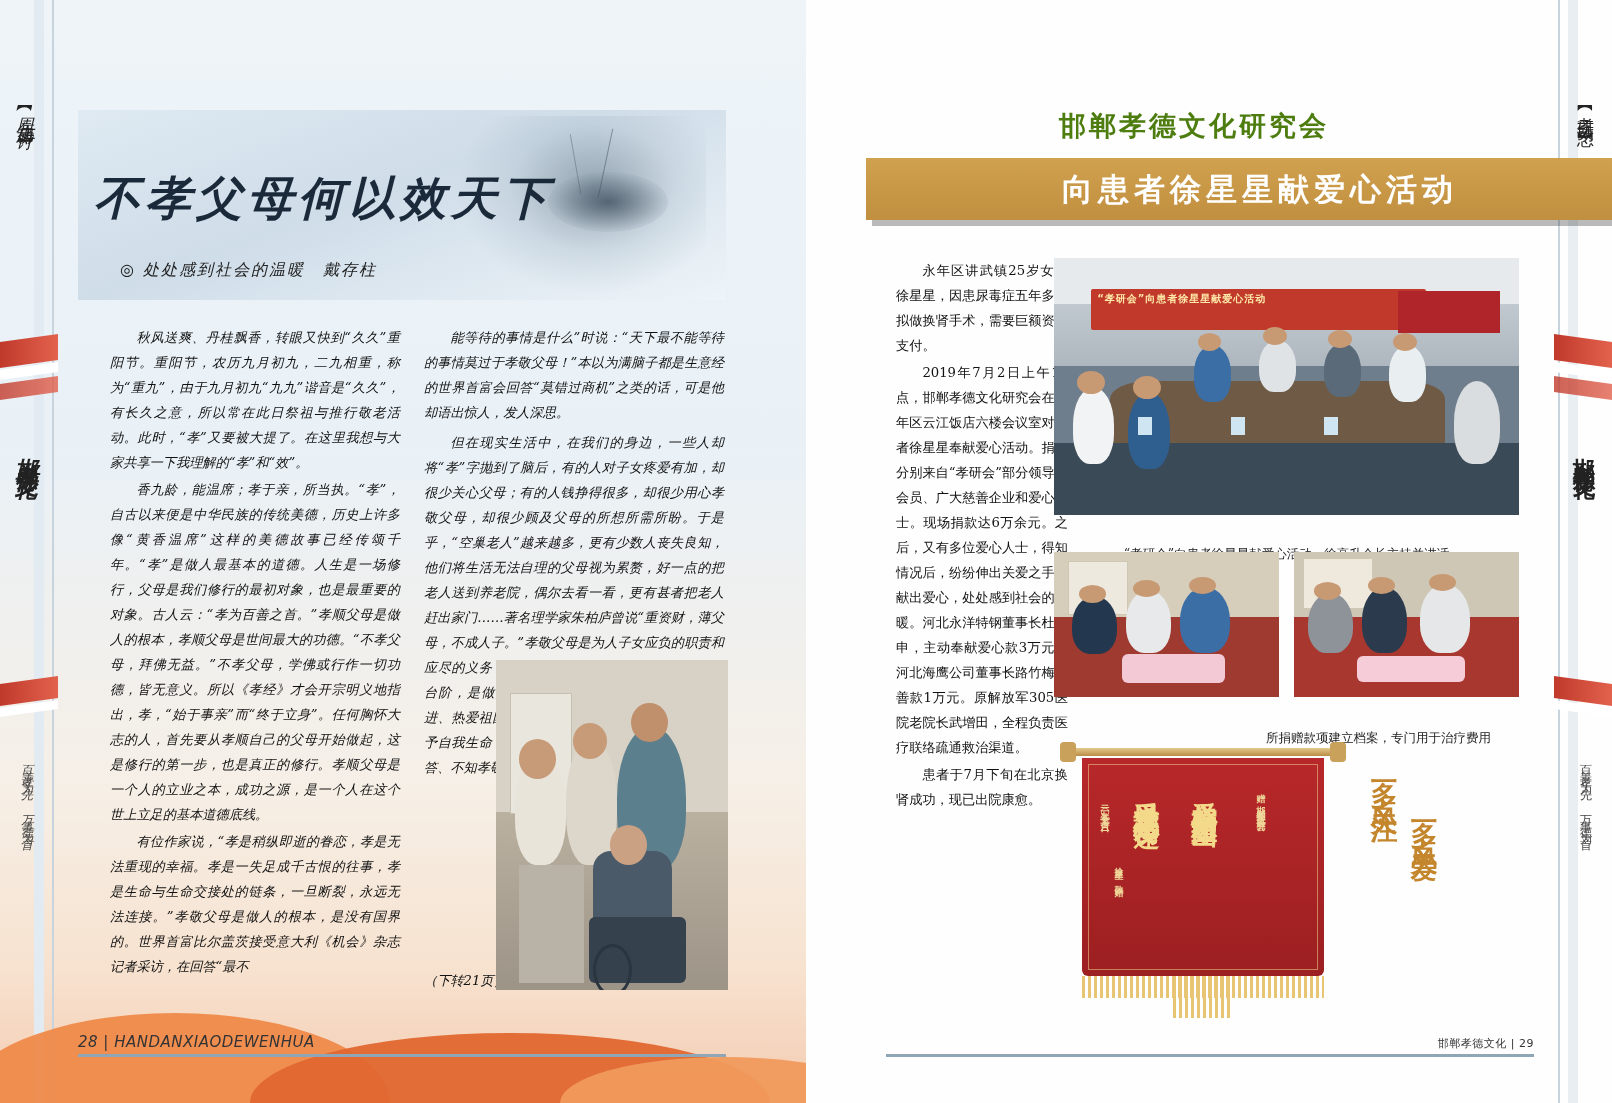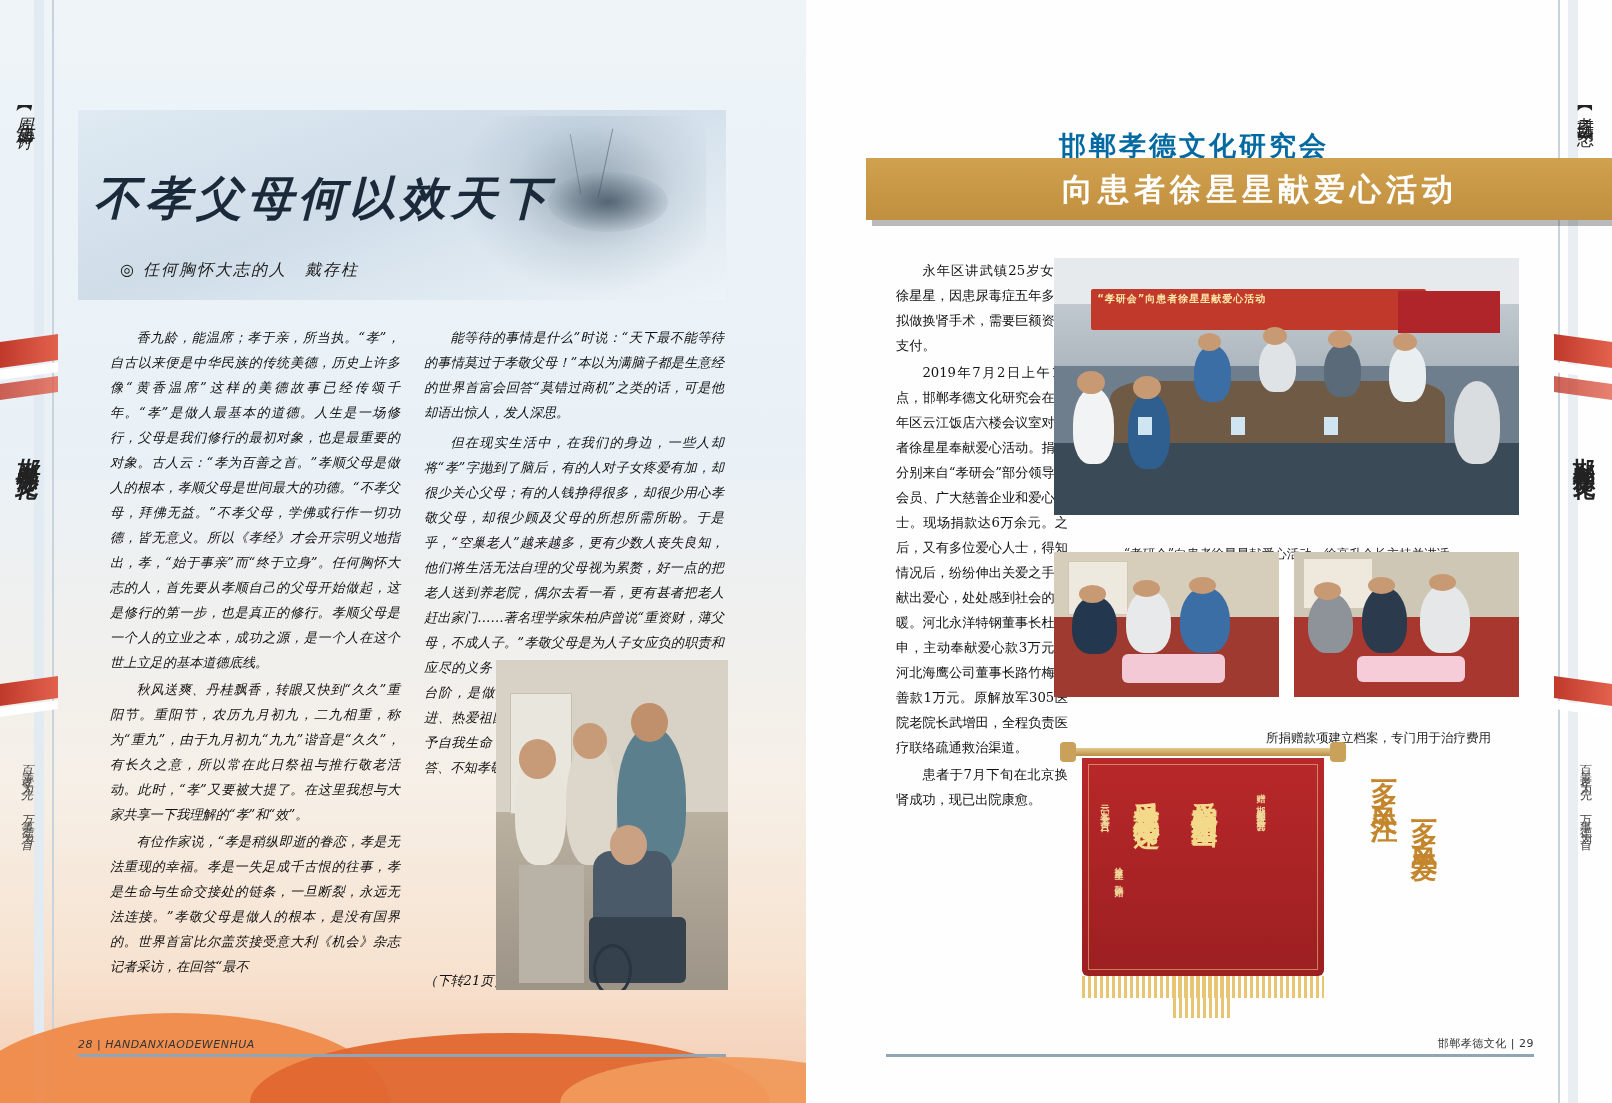--- a/index.html
+++ b/index.html
@@ -41,27 +41,27 @@
 
   
   .col{position:absolute;font-family:"DejaVu Serif","Liberation Serif",serif;font-size:13.2px;
     line-height:25px;color:#111;text-align:justify;}
   .col p{margin:0 0 2px 0;text-indent:2em;}
 
   
   .photo{position:absolute;overflow:hidden;background:#b9b0a2;}
 
   
-  .lfooter{position:absolute;left:78px;bottom:52px;font-size:11px;color:#333;letter-spacing:.5px;}
+  .lfooter{position:absolute;left:78px;bottom:52px;font-size:15px;color:#333;letter-spacing:.5px;}
   .rfooter{position:absolute;right:78px;bottom:52px;font-size:11px;color:#333;letter-spacing:.5px;}
   .footbar{position:absolute;height:22px;background:linear-gradient(90deg,#9fb8c9,#cfe0ea);}
 
   
-  .rtitle{position:absolute;left:0;right:0;text-align:center;font-size:27px;font-weight:bold;color:#0369a1;
-    font-family:"DejaVu Serif","Liberation Serif",serif;letter-spacing:3px;margin-top:20px;}
+  .rtitle{position:absolute;left:0;right:0;text-align:center;font-size:27px;font-weight:bold;color:#4d7c0f;
+    font-family:"DejaVu Serif","Liberation Serif",serif;letter-spacing:3px;}
   .goldbar{position:absolute;background:linear-gradient(180deg,#d0a14f,#c08f3f);box-shadow:6px 6px 0 rgba(60,60,60,.35);}
   .goldbar span{display:block;text-align:center;color:#fff;font-size:31px;font-weight:bold;letter-spacing:5px;
     line-height:62px;font-family:"DejaVu Serif","Liberation Serif",serif;}
 
   .cap{position:absolute;font-size:12.5px;color:#222;text-align:center;font-family:"DejaVu Serif","Liberation Serif",serif;margin-top:24px;}
 
   
   .meeting{position:absolute;overflow:hidden;background:#6f7e8c;}
   .m-wall{position:absolute;left:0;top:0;right:0;height:42%;background:linear-gradient(180deg,#cfd6dc,#aeb7bf);}
   .m-banner{position:absolute;left:8%;top:12%;width:72%;height:16%;background:#c0392b;border-radius:2px;}
@@ -109,25 +109,25 @@
     <div class="sidecap" style="left:12px;top:440px;font-size:22px;font-weight:bold;">邯郸孝德文化</div>
     <div class="sidecap" style="left:18px;top:755px;font-size:12px;color:#444;letter-spacing:6px;">百善孝为先  万事德为首</div>
 
     <div class="masthead">
       <div class="ink"></div>
       <div class="ink2"></div>
       <div class="inkline"></div>
       <div class="inkline2"></div>
       <div class="headline">不孝父母何以效天下</div>
     </div>
-    <div class="byline">◎ 任何胸怀大志的人　戴存柱</div>
+    <div class="byline">◎ 处处感到社会的温暖　戴存柱</div>
 
     <div class="col" style="left:110px;top:325px;width:290px;height:690px;">
+      <p>秋风送爽、丹桂飘香，转眼又快到“久久”重阳节。重阳节，农历九月初九，二九相重，称为“重九”，由于九月初九“九九”谐音是“久久”，有长久之意，所以常在此日祭祖与推行敬老活动。此时，“孝”又要被大提了。在这里我想与大家共享一下我理解的“孝”和“效”。</p>
       <p>香九龄，能温席；孝于亲，所当执。“孝”，自古以来便是中华民族的传统美德，历史上许多像“黄香温席”这样的美德故事已经传颂千年。“孝”是做人最基本的道德。人生是一场修行，父母是我们修行的最初对象，也是最重要的对象。古人云：“孝为百善之首。”孝顺父母是做人的根本，孝顺父母是世间最大的功德。“不孝父母，拜佛无益。”不孝父母，学佛或行作一切功德，皆无意义。所以《孝经》才会开宗明义地指出，孝，“始于事亲”而“终于立身”。任何胸怀大志的人，首先要从孝顺自己的父母开始做起，这是修行的第一步，也是真正的修行。孝顺父母是一个人的立业之本，成功之源，是一个人在这个世上立足的基本道德底线。</p>
-      <p>秋风送爽、丹桂飘香，转眼又快到“久久”重阳节。重阳节，农历九月初九，二九相重，称为“重九”，由于九月初九“九九”谐音是“久久”，有长久之意，所以常在此日祭祖与推行敬老活动。此时，“孝”又要被大提了。在这里我想与大家共享一下我理解的“孝”和“效”。</p>
       <p>有位作家说，“孝是稍纵即逝的眷恋，孝是无法重现的幸福。孝是一失足成千古恨的往事，孝是生命与生命交接处的链条，一旦断裂，永远无法连接。”孝敬父母是做人的根本，是没有国界的。世界首富比尔盖茨接受意大利《机会》杂志记者采访，在回答“最不</p>
     </div>
 
     <div class="col" style="left:424px;top:325px;width:300px;height:360px;">
       <p>能等待的事情是什么”时说：“天下最不能等待的事情莫过于孝敬父母！”本以为满脑子都是生意经的世界首富会回答“莫错过商机”之类的话，可是他却语出惊人，发人深思。</p>
     </div>
     <div class="col" style="left:424px;top:430px;width:300px;height:560px;">
       <p>但在现实生活中，在我们的身边，一些人却将“孝”字抛到了脑后，有的人对子女疼爱有加，却很少关心父母；有的人钱挣得很多，却很少用心孝敬父母，却很少顾及父母的所想所需所盼。于是乎，“空巢老人”越来越多，更有少数人丧失良知，他们将生活无法自理的父母视为累赘，好一点的把老人送到养老院，偶尔去看一看，更有甚者把老人赶出家门……著名理学家朱柏庐曾说“重资财，薄父母，不成人子。”孝敬父母是为人子女应负的职责和应尽的义务，孝敬父母是人生处理人际关系的第一台阶，是做人的基本要求，是关心他人、自觉上进、热爱祖国等品德构成的基础。试想，一个对给予自我生命，并辛勤哺育自我长大的父母都不知报答、不知孝敬的人，又怎样会是</p>
     </div>
     <div class="col" style="left:424px;top:968px;width:110px;text-indent:0;">

